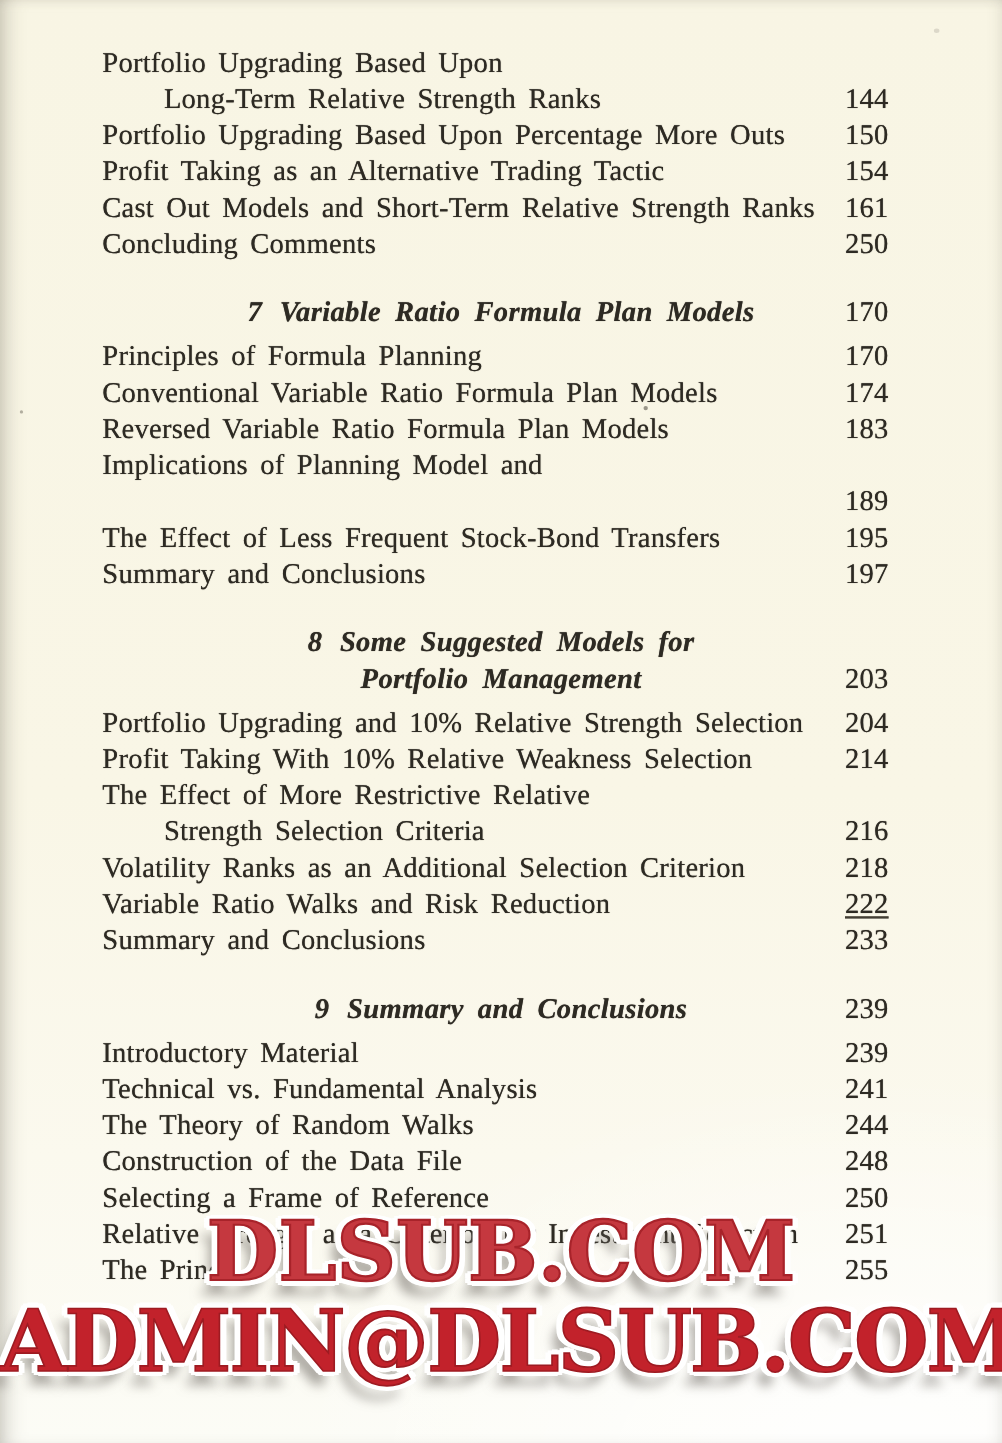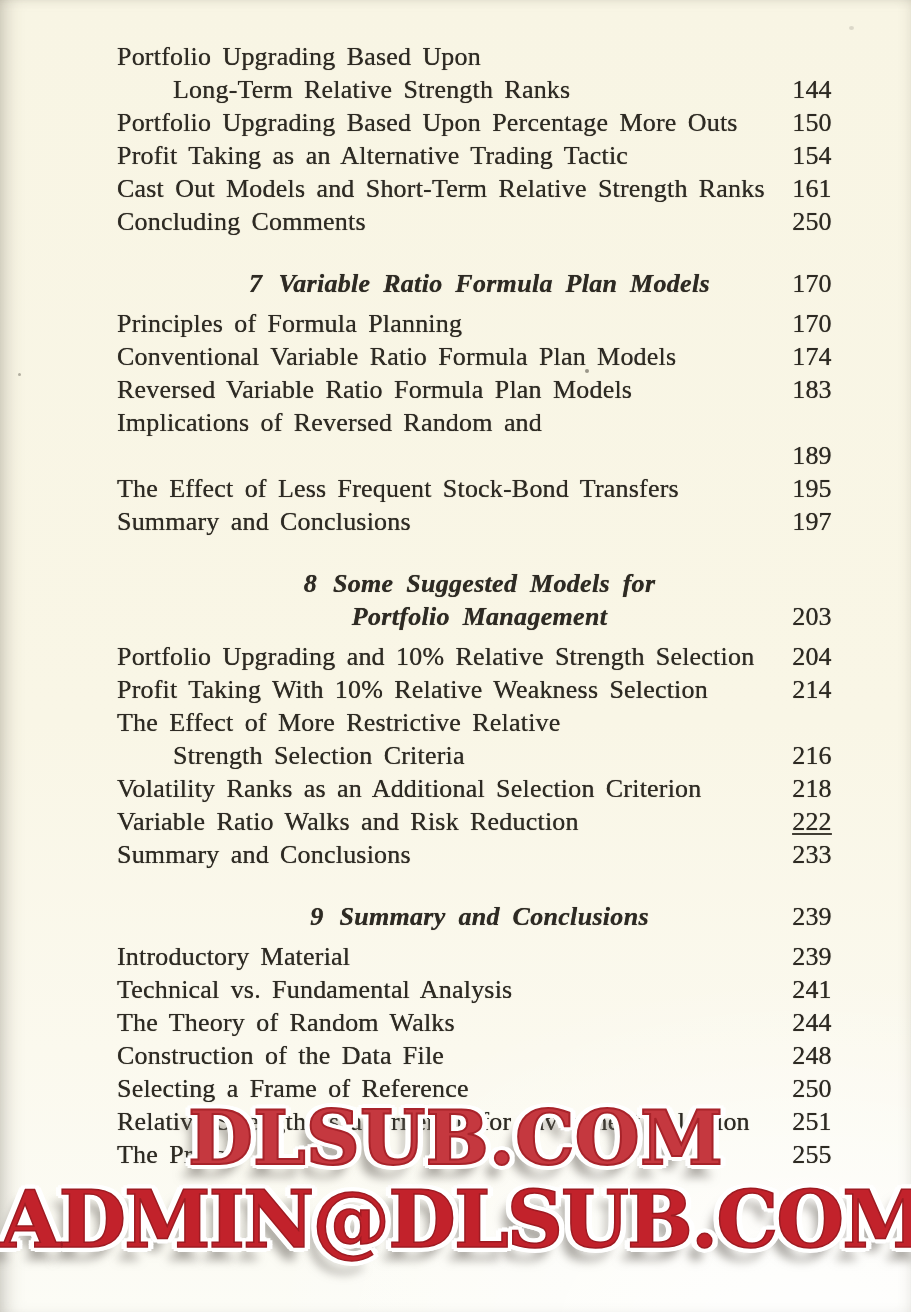--- a/index.html
+++ b/index.html
@@ -16,21 +16,20 @@
     box-shadow:
       inset 16px 0 22px -16px rgba(90,85,70,.45),
       inset -10px 0 16px -12px rgba(90,85,70,.2),
       inset 0 8px 12px -10px rgba(205,200,185,.6);
   }
   .toc{
     position:absolute;left:93px;top:40px;width:725px;
     font-size:26px;line-height:33px;
     letter-spacing:.2px;word-spacing:4.5px;
     text-shadow:0 0 .7px rgba(45,40,32,.85);
-    margin-left:24px;
   }
   .row{display:flex;height:33px;}
   .t{white-space:nowrap;}
   .ind .t{padding-left:56px;}
   .p{margin-left:auto;text-align:center;min-width:60px;white-space:nowrap;}
   .smudge{text-decoration:underline;text-decoration-thickness:2px;text-underline-offset:3px;text-decoration-color:rgba(60,54,44,.55);}
   .hrow{position:relative;height:33px;}
   .hrow .h{
     position:absolute;left:0;right:0;text-align:center;
     font-style:italic;font-weight:bold;word-spacing:6px;letter-spacing:.3px;
@@ -109,21 +108,21 @@
         </div>
         <div class="row">
           <span class="t">Conventional Variable Ratio Formula Plan Models</span>
           <span class="p">174</span>
         </div>
         <div class="row">
           <span class="t">Reversed Variable Ratio Formula Plan Models</span>
           <span class="p">183</span>
         </div>
         <div class="row">
-          <span class="t">Implications of Reversed Random and</span>
+          <span class="t">Implications of Planning Model and</span>
           <span class="p"></span>
         </div>
         <div class="row ind">
           <span class="p">189</span>
         </div>
         <div class="row">
           <span class="t">The Effect of Less Frequent Stock-Bond Transfers</span>
           <span class="p">195</span>
         </div>
         <div class="row">

